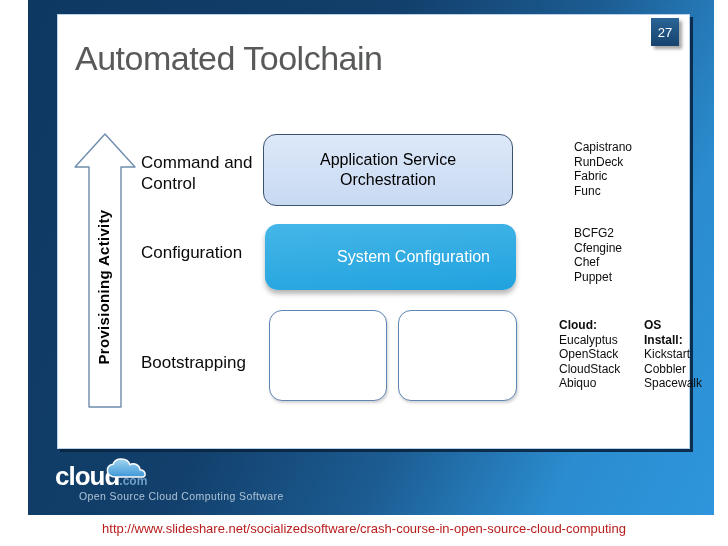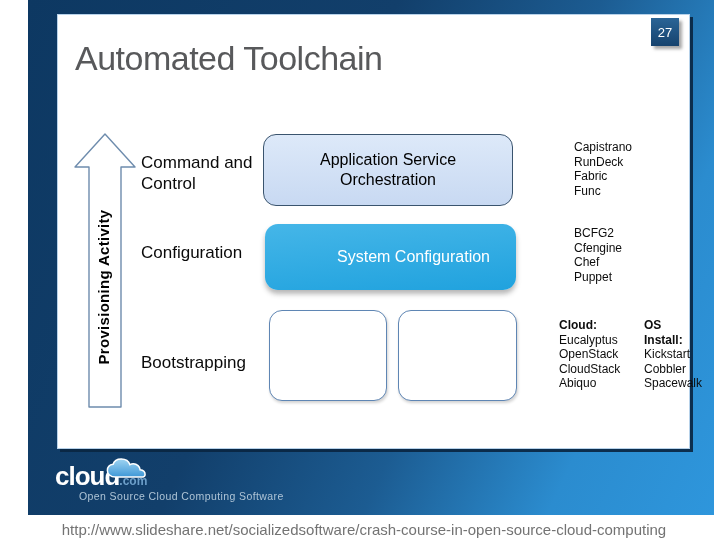--- a/index.html
+++ b/index.html
@@ -99,21 +99,21 @@
   .logo-suffix { font-size:12px; color:#6d9fc9; font-weight:bold; }
   .cloud-icon-svg { position:absolute; left:50px; top:-6px; }
   .tagline {
     position:absolute; left:27px; top:490px;
     font-size:10.5px; color:#aec4d6; letter-spacing:0.4px; white-space:nowrap;margin-left:24px;
   }
 
   
   .source-url {
     position:absolute; left:0; right:0; top:521px;
-    text-align:center; font-size:15px; color:#737373; white-space:nowrap;
+    text-align:center; font-size:13px; color:#b91c1c; white-space:nowrap;
   }
 </style>
 </head>
 <body>
 
 <div class="page">
 
   <div class="slide">
 
     <div class="content">

